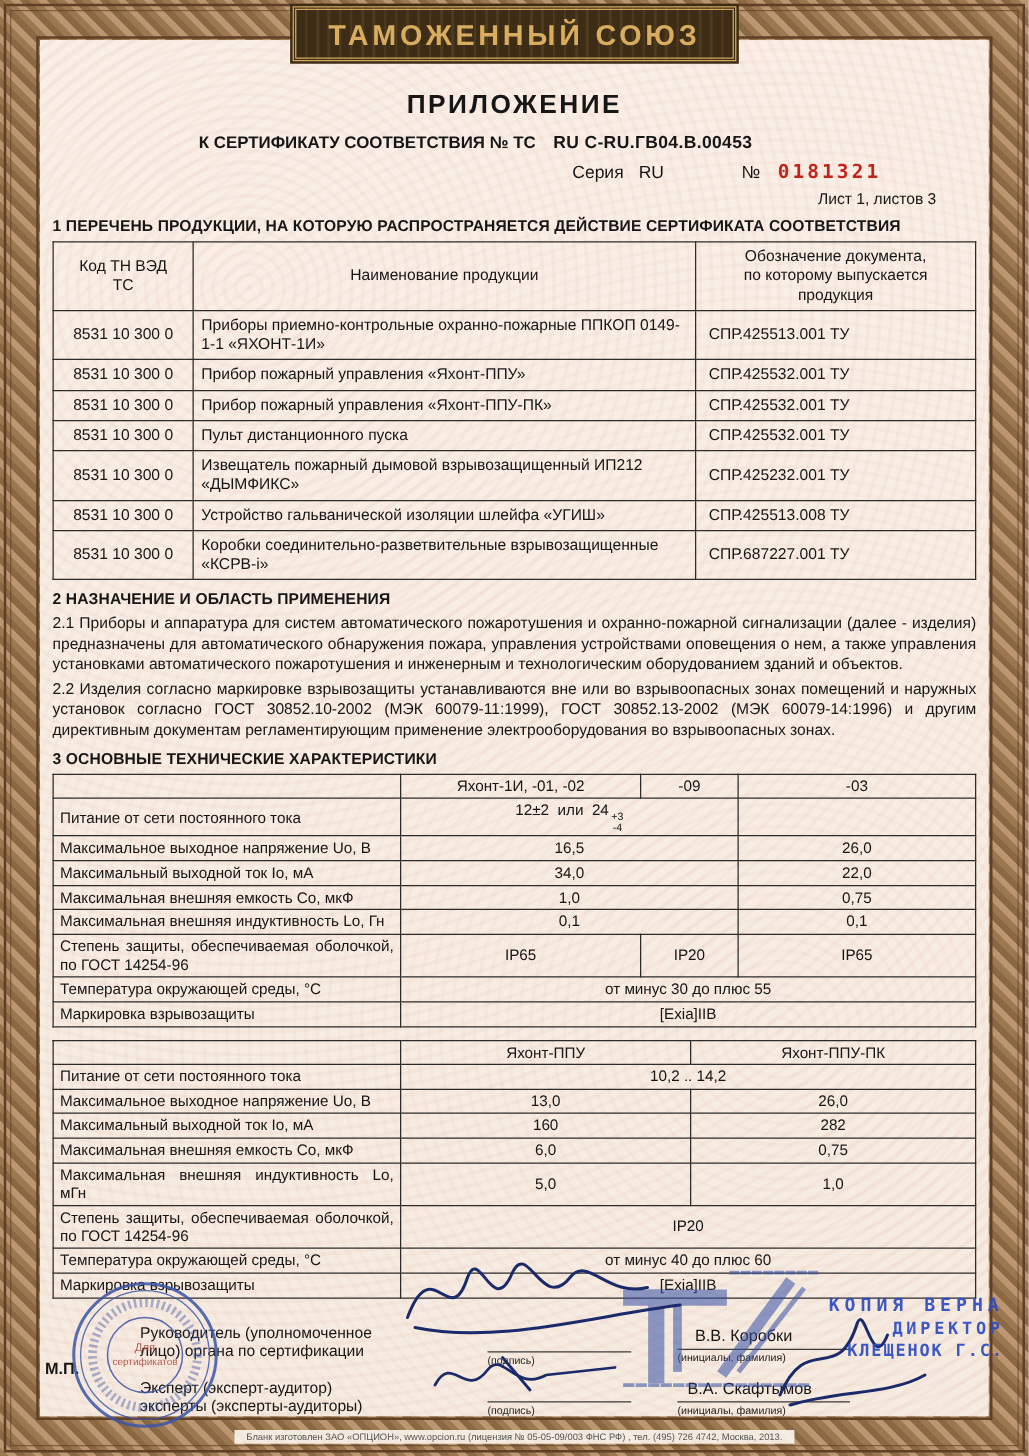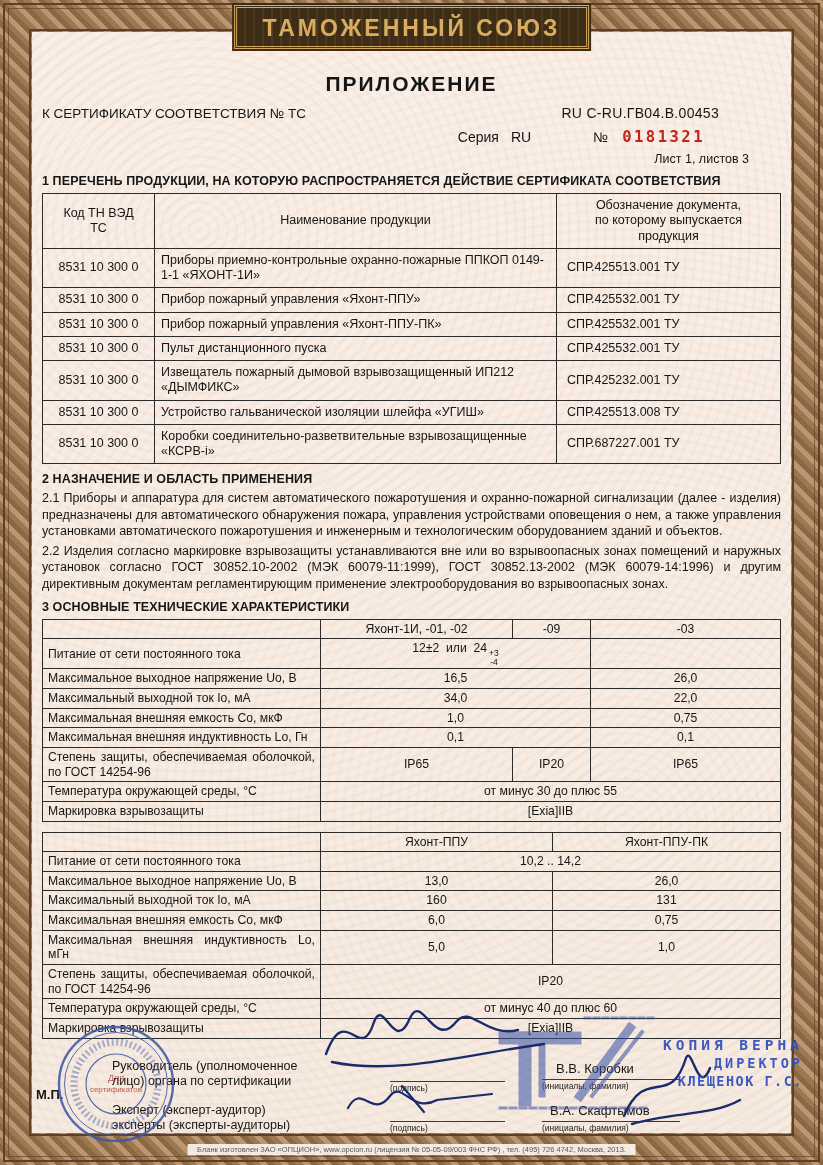--- a/index.html
+++ b/index.html
@@ -21,21 +21,21 @@
       linear-gradient(#f9efe6,#f6ebe0);
   }
   .banner {
     position:absolute; top:5px; left:50%; transform:translateX(-50%); z-index:10;
     background:#3e2d16; color:#d9ad5f; font-size:23px; font-weight:bold; letter-spacing:3px;
     padding:7px 26px 4px; border:3px double #d2a85e; box-shadow:0 0 0 2px #3e2d16;
     white-space:nowrap;
     background-image: repeating-linear-gradient(90deg, transparent 0 7px, rgba(216,174,98,.10) 7px 9px);
   }
   .title { text-align:center; font-size:21px; font-weight:bold; letter-spacing:2px; }
-  .cert-line { display:flex; justify-content:space-between; align-items:baseline; gap:14px; padding-right:62px; margin-top:9px; font-weight:normal; font-size:13.5px; }
+  .cert-line { display:flex; justify-content:center; align-items:baseline; gap:14px; padding-right:62px; margin-top:9px; font-weight:bold; font-size:13.5px; }
   .cert-no { font-size:14px; letter-spacing:.3px; }
   .series-line { display:flex; justify-content:flex-end; align-items:baseline; padding-right:76px; margin-top:7px; font-size:14px; }
   .series-ru { margin-left:12px; }
   .no-sign { margin-left:62px; }
   .serial { margin-left:14px; font-family:"DejaVu Sans Mono", monospace; font-weight:bold; color:#c0241a; font-size:15.5px; letter-spacing:2.5px; }
   .sheet { text-align:right; padding-right:32px; margin-top:6px; font-size:12.5px; }
   .sec-heading { font-weight:bold; font-size:12.5px; margin-top:8px; letter-spacing:.1px; }
 
   table { width:100%; border-collapse:collapse; font-size:12.5px; }
   td { border:1px solid #2b2b2b; vertical-align:middle; }
@@ -252,21 +252,21 @@
           <td class="c" colspan="2">10,2 .. 14,2</td>
         </tr>
         <tr>
           <td class="lbl">Максимальное выходное напряжение Uo, В</td>
           <td class="c">13,0</td>
           <td class="c">26,0</td>
         </tr>
         <tr>
           <td class="lbl">Максимальный выходной ток Io, мА</td>
           <td class="c">160</td>
-          <td class="c">131</td>
+          <td class="c">282</td>
         </tr>
         <tr>
           <td class="lbl">Максимальная внешняя емкость Со, мкФ</td>
           <td class="c">6,0</td>
           <td class="c">0,75</td>
         </tr>
         <tr>
           <td class="lbl">Максимальная внешняя индуктивность Lo, мГн</td>
           <td class="c">5,0</td>
           <td class="c">1,0</td>

